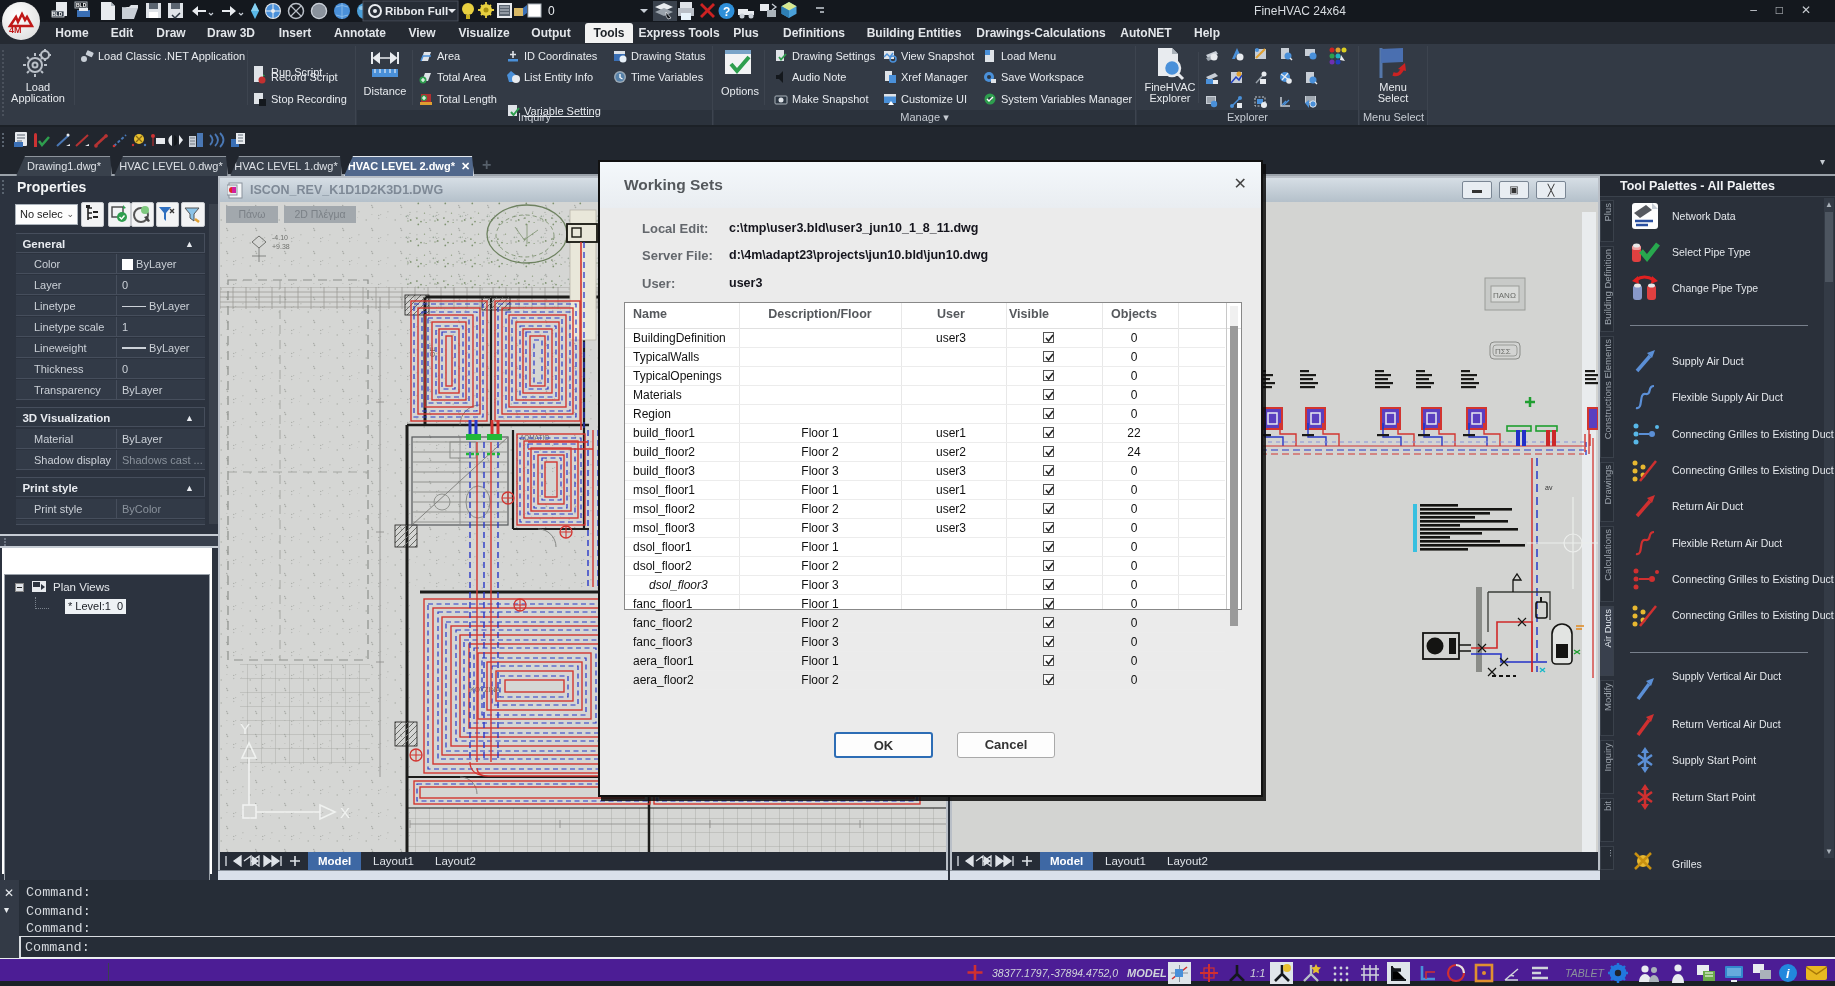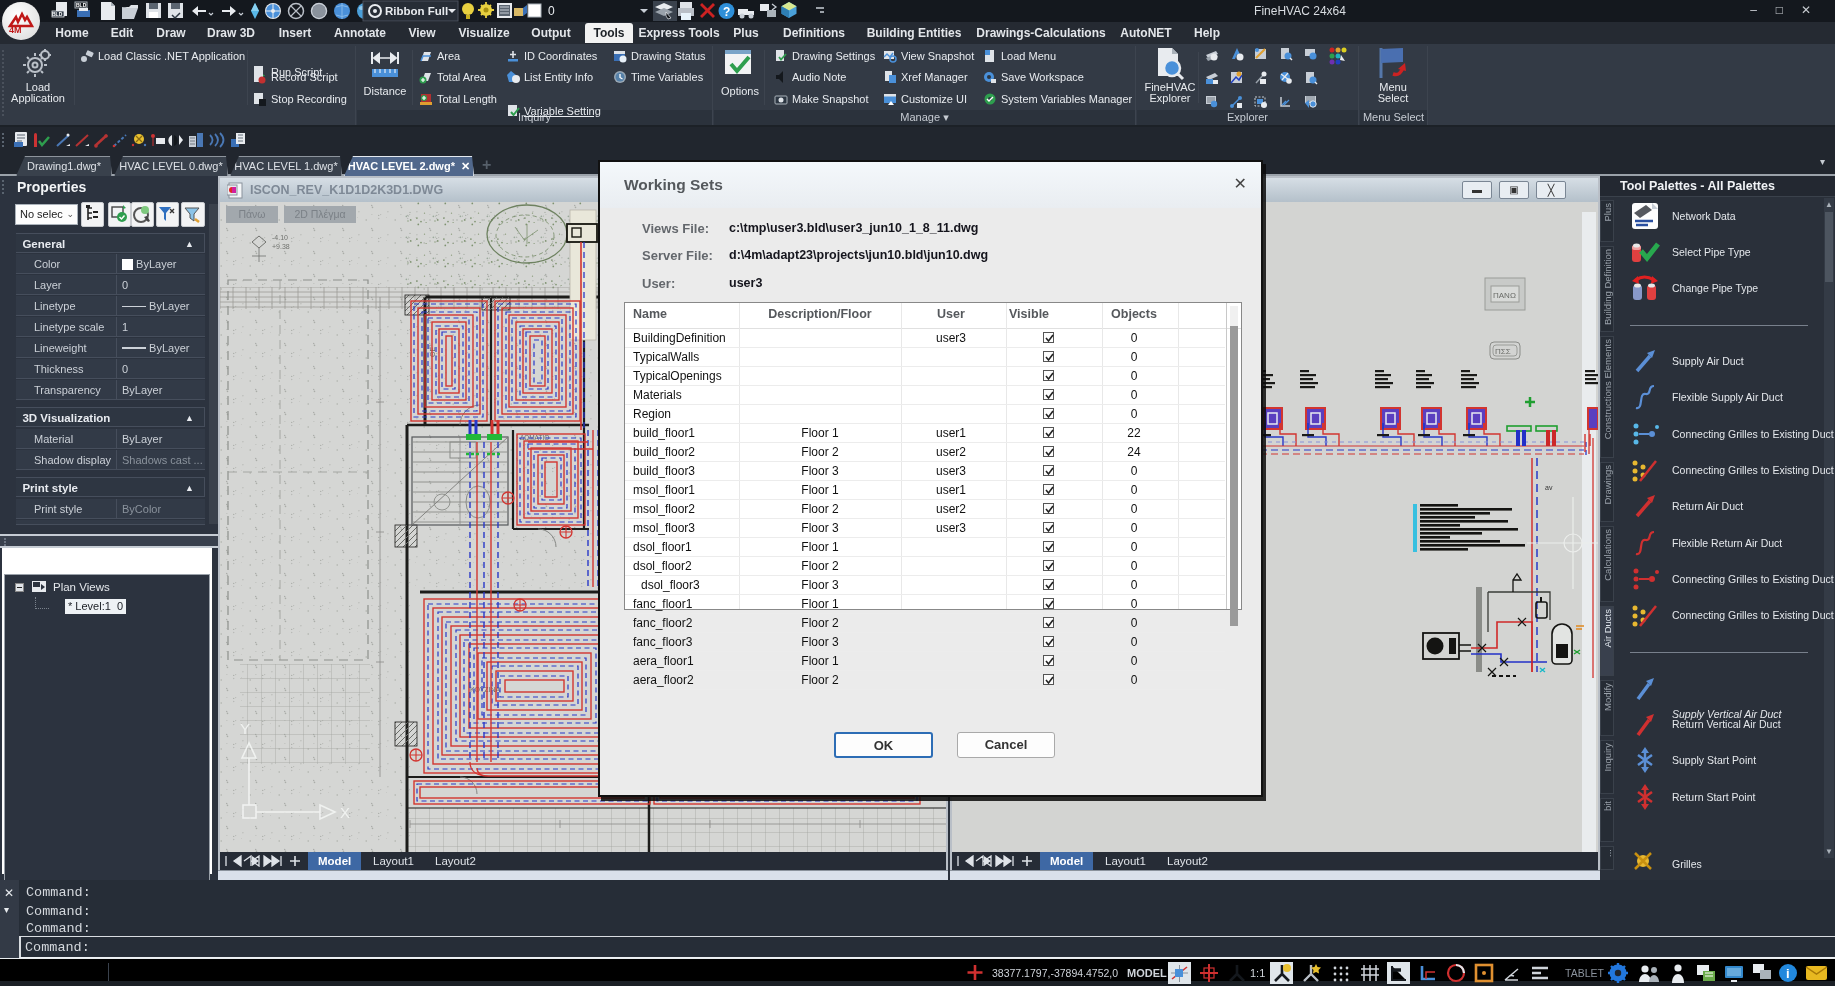--- a/index.html
+++ b/index.html
@@ -64,21 +64,21 @@
   .palitem { position:absolute; left:72px; color:#e4e7eb; font-size:10.5px; white-space:nowrap; }
   .paltab { position:absolute; left:0; width:14px; background:#262c35; border:1px solid #3a414b; color:#9aa2ab; overflow:hidden; }
   .paltab span { position:absolute; left:1px; top:2px; writing-mode:vertical-rl; transform:rotate(180deg); white-space:nowrap; font-size:9.5px; }
 
   
   #cmd { position:absolute; left:0; top:880px; width:1835px; height:78px; background:#262d37; }
   #cmd .gutter { position:absolute; left:0; top:0; width:19px; height:78px; background:#333a46; }
   .cmdline { position:absolute; left:26px; color:#d4d8dd; font-size:13.5px; font-family:"Liberation Mono", monospace; }
 
   
-  #status { position:absolute; left:0; top:958px; width:1835px; height:28px; background:#000000; color:#ccd1d7; }
+  #status { position:absolute; left:0; top:958px; width:1835px; height:28px; background:#4c1d95; color:#ccd1d7;font-style:italic; }
 
   
   #dialog { position:absolute; left:598px; top:160px; width:665px; height:637px; background:#ebebeb; border:2px solid #111; box-shadow:3px 4px 0 rgba(10,10,10,0.85); }
   #dlg-head { position:absolute; left:0; top:0; right:0; height:46px; background:linear-gradient(#f4f8fb,#e9edf1); }
   #dlg-title { position:absolute; left:24px; top:14px; font-size:15.5px; font-weight:bold; color:#54585c; }
   #dlg-close { position:absolute; right:14px; top:12px; font-size:16px; color:#444; }
   .dlbl { position:absolute; left:42px; font-size:13px; font-weight:bold; color:#63676c; }
   .dval { position:absolute; left:129px; font-size:12.5px; font-weight:bold; color:#15151d; }
   #dtable { position:absolute; left:24px; top:140px; width:618px; height:308px; background:#fff; border:1px solid #888; }
   .th { position:absolute; top:4px; font-size:12.5px; font-weight:bold; color:#55585c; }
@@ -1218,21 +1218,21 @@
             <circle cx="13" cy="12" r="2.5" fill="#e8b830"></circle>
             <circle cx="13" cy="20" r="2.5" fill="#e8b830"></circle>
             <path d="M10 26L26 6" stroke="#d03030" stroke-width="2.5"></path>
           </svg></div>
       <div class="palitem" style="top:433px;">Connecting Grilles to Existing Duct ...</div>
       <div style="position:absolute; left:30px; top:476px; width:178px; height:1px; background:#78808c;"></div>
       <div class="abs" style="left:30px; top:497px;"><svg width="30" height="30" viewBox="0 0 30 30">
             <path d="M8 26L19 11" stroke="#5b8fd6" stroke-width="3.5"></path>
             <path d="M16 8l8-3-3 8z" fill="#5b8fd6"></path>
           </svg></div>
-      <div class="palitem" style="top:532px;font-style:italic;">Supply Vertical Air Duct</div>
+      <div class="palitem" style="top:494px;">Supply Vertical Air Duct</div>
       <div class="abs" style="left:30px; top:533px;"><svg width="30" height="30" viewBox="0 0 30 30">
             <path d="M8 26L19 11" stroke="#d03030" stroke-width="3.5"></path>
             <path d="M16 8l8-3-3 8z" fill="#d03030"></path>
           </svg></div>
       <div class="palitem" style="top:542px;">Return Vertical Air Duct</div>
       <div class="abs" style="left:30px; top:569px;"><svg width="30" height="30" viewBox="0 0 30 30">
             <path d="M15 5v20" stroke="#5b8fd6" stroke-width="2.5"></path>
             <path d="M15 2l-4 6h8zM15 28l-4-6h8z" fill="#5b8fd6"></path>
             <path d="M8 10l14 10M22 10L8 20" stroke="#5b8fd6" stroke-width="2.5"></path>
           </svg></div>
@@ -1369,21 +1369,21 @@
           <path d="M1 5l10.5 7L22 5" stroke="#a87808" stroke-width="1.5" fill="none"></path>
         </g>
     </svg>
     <div style="position:absolute; left:108px; top:5px; width:1px; height:18px; background:#3a424d;"></div>
   </div>
 
   <div id="dialog">
     <div id="dlg-head"></div>
     <div id="dlg-title">Working Sets</div>
     <div id="dlg-close">✕</div>
-    <div class="dlbl" style="top:59px;">Views File:</div>
+    <div class="dlbl" style="top:59px;">Local Edit:</div>
     <div class="dval" style="top:59px;">c:\tmp\user3.bld\user3_jun10_1_8_11.dwg</div>
     <div class="dlbl" style="top:86px;">Server File:</div>
     <div class="dval" style="top:86px;">d:\4m\adapt23\projects\jun10.bld\jun10.dwg</div>
     <div class="dlbl" style="top:114px;">User:</div>
     <div class="dval" style="top:114px;">user3</div>
     <div id="dtable">
       <div class="th" style="left:8px;">Name</div>
       <div class="th" style="left:140px; width:110px; text-align:center;">Description/Floor</div>
       <div class="th" style="left:286px; width:80px; text-align:center;">User</div>
       <div class="th" style="left:384px; width:80px; text-align:left;">Visible</div>
@@ -1498,21 +1498,21 @@
         </div>
       <div class="tr" style="top:254px;">
           <span class="tc" style="left:8px;">dsol_floor2</span>
           <span class="tc" style="left:140px;width:110px;text-align:center;">Floor 2</span>
           <span class="cbx"><svg width="11" height="11" viewBox="0 0 11 11">
               <path d="M2 5l2.5 3L9 2" stroke="#222" stroke-width="1.6" fill="none"></path>
             </svg></span>
           <span class="tc" style="left:469px;width:80px;text-align:center;">0</span>
         </div>
       <div class="tr" style="top:273px;">
-          <span class="tc" style="left:16px;">dsol_floor3</span>
+          <span class="tc" style="left:24px;font-style:italic;">dsol_floor3</span>
           <span class="tc" style="left:140px;width:110px;text-align:center;">Floor 3</span>
           <span class="cbx"><svg width="11" height="11" viewBox="0 0 11 11">
               <path d="M2 5l2.5 3L9 2" stroke="#222" stroke-width="1.6" fill="none"></path>
             </svg></span>
           <span class="tc" style="left:469px;width:80px;text-align:center;">0</span>
         </div>
       <div class="tr" style="top:292px;">
           <span class="tc" style="left:8px;">fanc_floor1</span>
           <span class="tc" style="left:140px;width:110px;text-align:center;">Floor 1</span>
           <span class="cbx"><svg width="11" height="11" viewBox="0 0 11 11">

